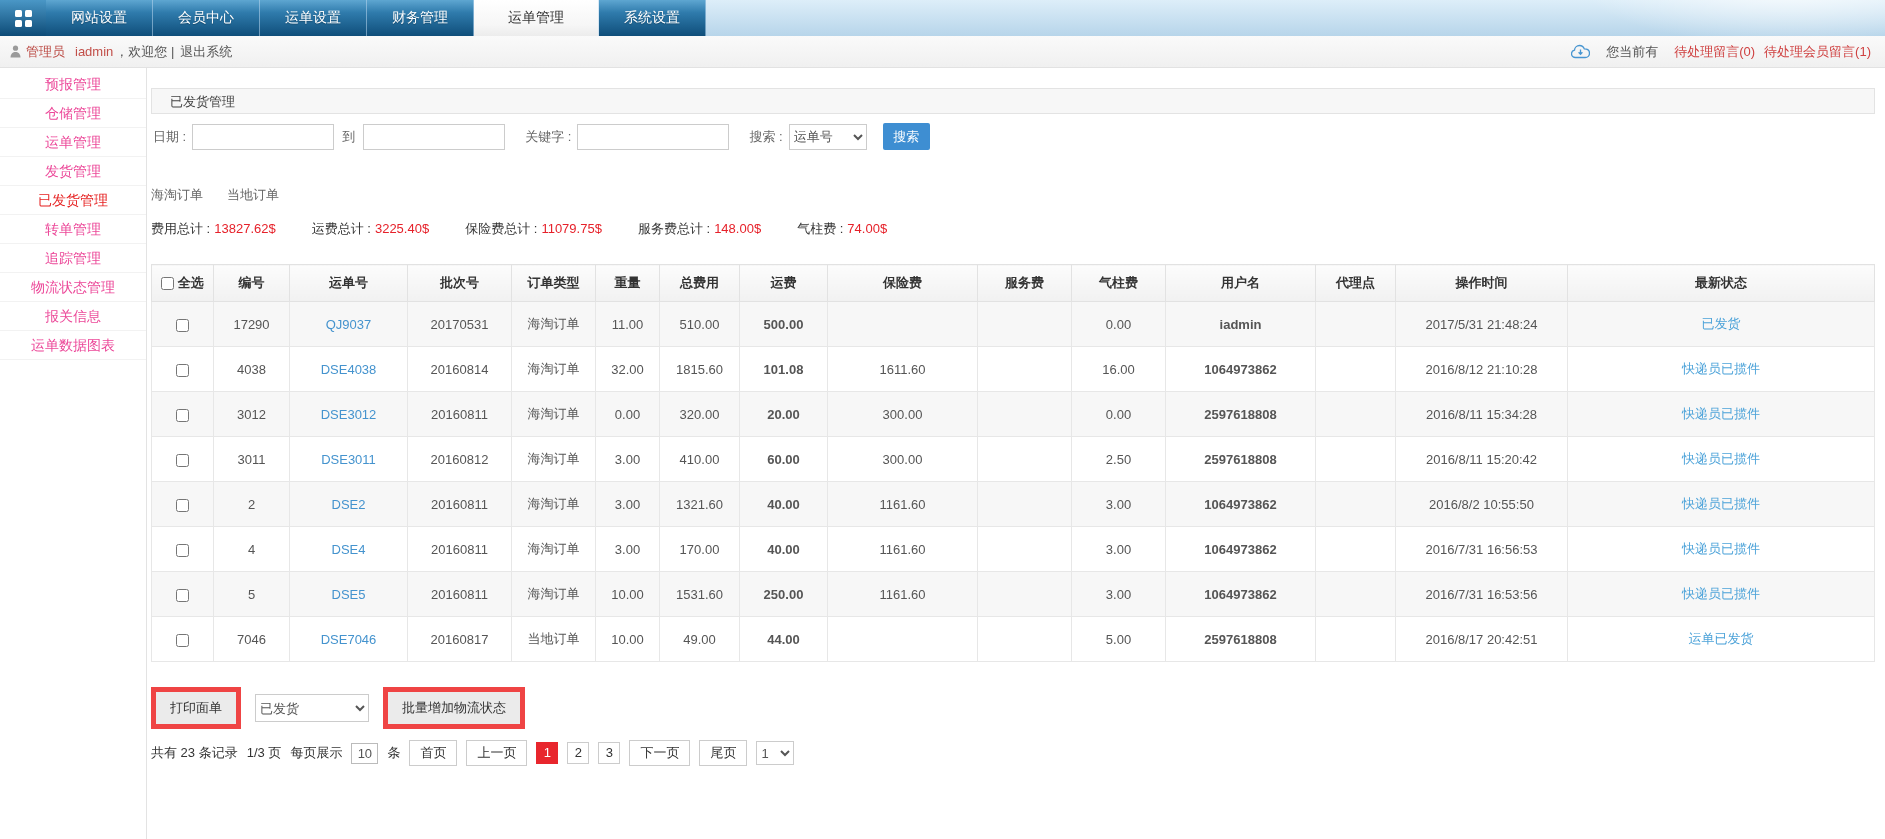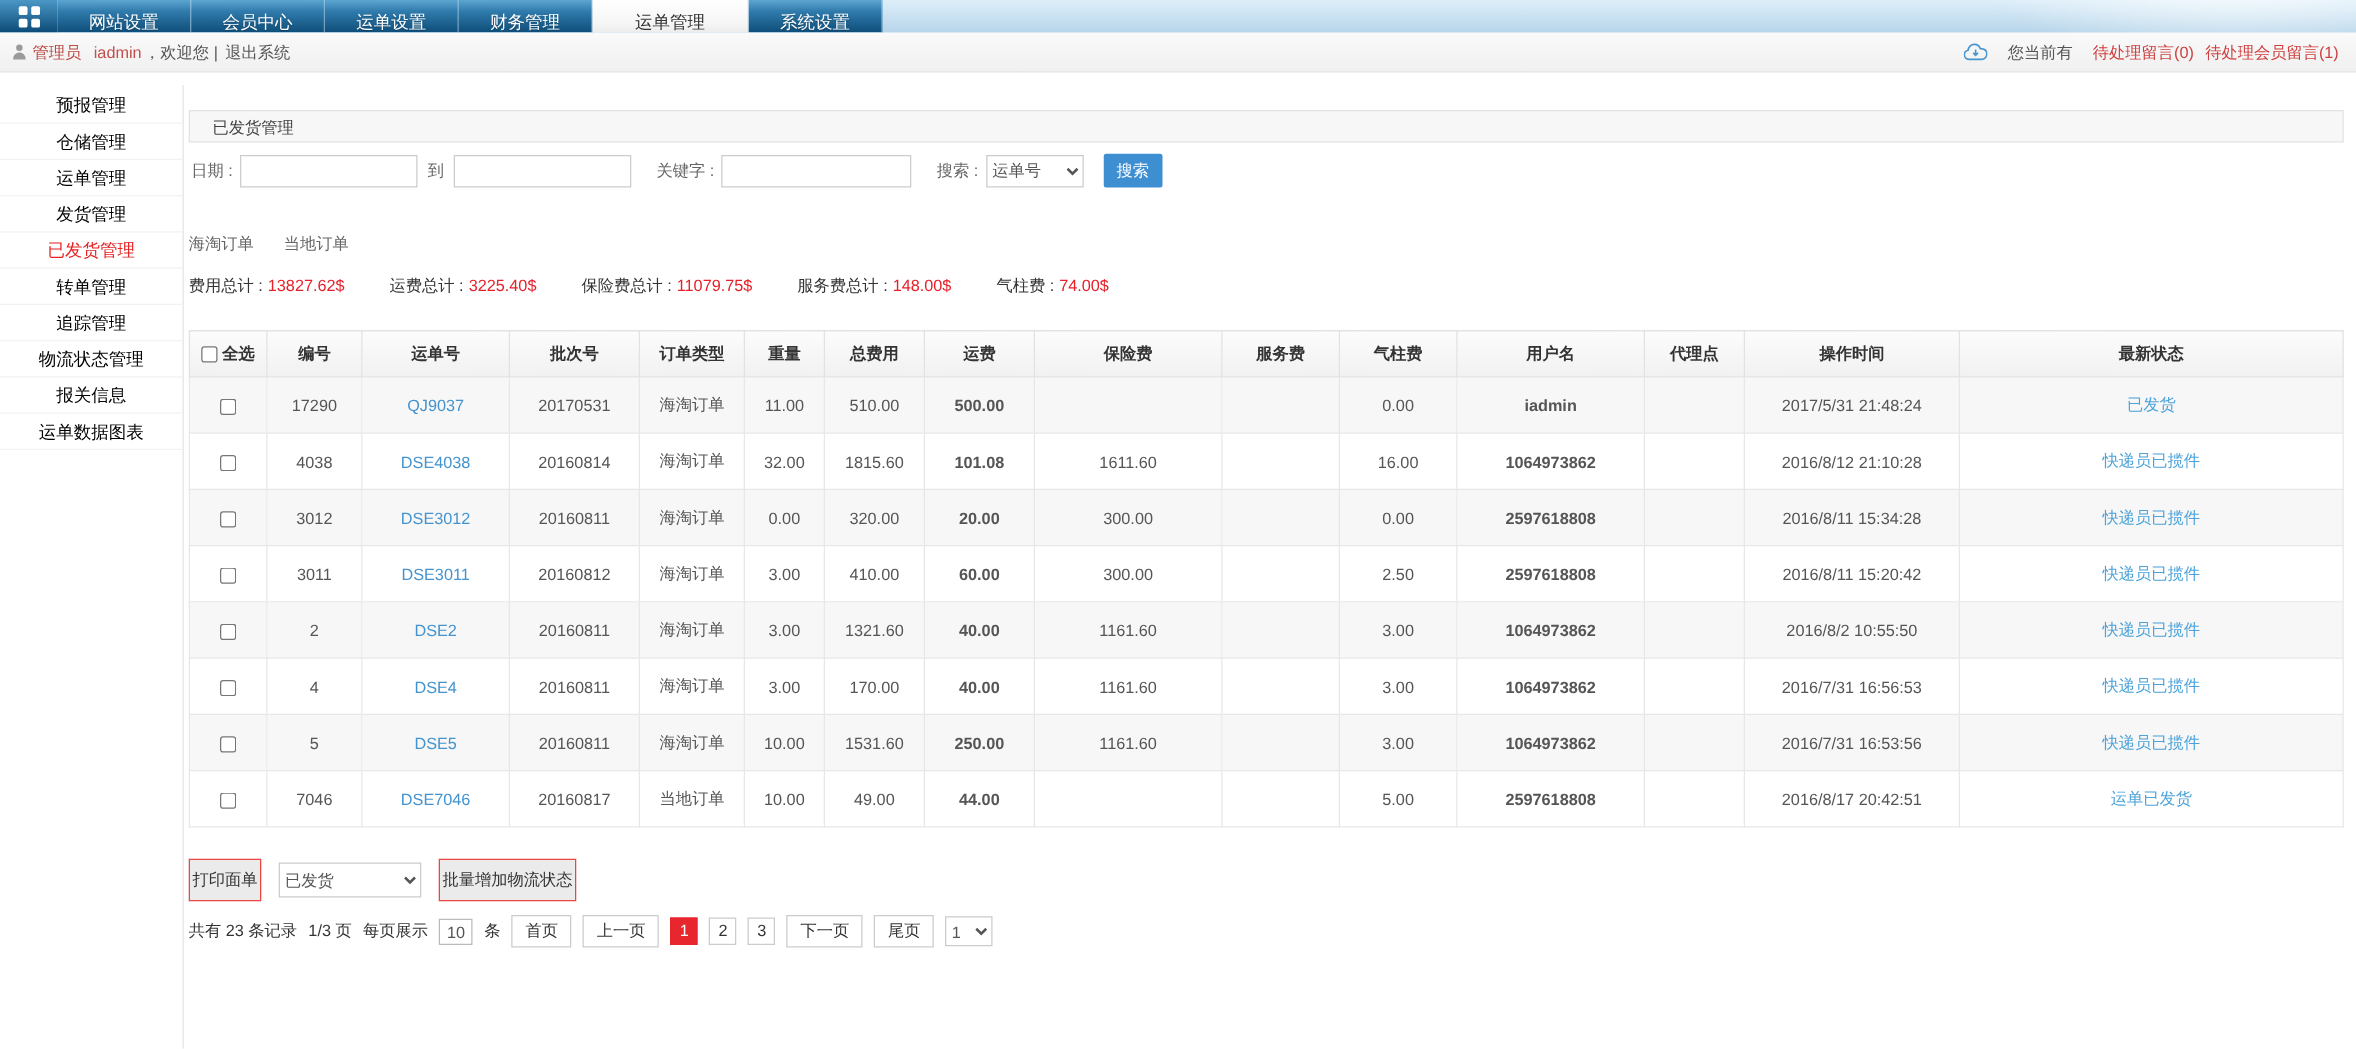--- a/index.html
+++ b/index.html
@@ -3,21 +3,21 @@
 <meta charset="utf-8">
 <style>
   * { box-sizing: border-box; margin: 0; padding: 0; }
   html,body { width:1885px; height:839px; }
   body {
     font-family: "Liberation Sans", "DejaVu Sans", sans-serif;
     background:#fff; overflow:hidden; position:relative; font-size:13px; color:#555;
   }
 
   
-  .topnav { height:26px; display:flex; align-items:stretch;
+  .topnav { height:36px; display:flex; align-items:stretch;
     background:linear-gradient(180deg,#ddeef9 0%,#b7d5ea 100%); position:relative; overflow:hidden; }
   .topnav::after { content:""; position:absolute; right:0; top:-20px; width:320px; height:70px;
     background:radial-gradient(ellipse at 70% 10%, rgba(255,255,255,.75), rgba(255,255,255,0) 65%); pointer-events:none; }
   .grid-btn { width:46px; background:linear-gradient(180deg,#4a97c6,#0d4b77);
     display:flex; align-items:center; justify-content:center; cursor:pointer; }
   .grid-ico { width:17px; height:17px; display:grid; grid-template-columns:7px 7px; grid-template-rows:7px 7px; gap:3px; }
   .grid-ico span { background:#fff; border-radius:1.5px; display:block; }
   .nav-tabs { display:flex; align-items:stretch; }
   .nav-tab { padding:0 25px; line-height:35px; font-size:14px; color:#fff; cursor:pointer; white-space:nowrap;
     background:linear-gradient(180deg,#5ea6d1 0%,#2f7bac 35%,#0f4e7a 100%);
@@ -32,21 +32,21 @@
   .userbar .uname { color:#c24f49; margin-right:2px; }
   .userbar .welcome { margin-right:6px; }
   .userbar a { cursor:pointer; text-decoration:none; color:#555; }
   .userbar-right { margin-left:auto; display:flex; align-items:center; gap:16px; }
   .userbar-right .notice-link { color:#cf4040; }
   .ico { display:inline-block; vertical-align:middle; }
 
   
   .sidebar { position:absolute; top:68px; left:0; width:147px; bottom:0; background:#fff;
     border-right:1px solid #e3e3e3; padding-top:2px; }
-  .side-item { height:29px; line-height:29px; text-align:center; font-size:14px; color:#000000;
+  .side-item { height:29px; line-height:29px; text-align:center; font-size:14px; color:#ec4899;
     border-bottom:1px solid #f2f2f2; cursor:pointer; }
   .side-item.active { color:#e62222; }
 
   
   .main { position:absolute; left:148px; top:68px; right:0; bottom:0; padding:20px 10px 0 3px; overflow:hidden; }
   .panel-header { height:26px; line-height:25px; background:#f7f7f7; border:1px solid #e3e3e3;
     color:#444; padding-left:18px; }
 
   .filter-row { margin-top:9px; display:flex; align-items:center; color:#666; }
   .flabel { margin:0 6px 0 2px; white-space:nowrap; }
@@ -73,21 +73,21 @@
   .grid-table tbody tr:nth-child(odd) td { background:#f7f7f7; }
   .grid-table tbody tr:nth-child(even) td { background:#fff; }
   .link-waybill { color:#4493ce; cursor:pointer; text-decoration:none; }
   .link-status { color:#4da3d9; cursor:pointer; text-decoration:none; }
   .cell-bold { font-weight:bold; color:#333; }
   .cbx { width:13px; height:13px; vertical-align:middle; cursor:pointer; }
   .th-select label { font-weight:bold; cursor:pointer; }
 
   
   .actions-row { margin-top:25px; display:flex; align-items:center; gap:14px; }
-  .gray-btn { background:#ebebeb; border:1px solid #ef4444; padding:7px 2px; font-size:13px; color:#333; cursor:pointer; }
+  .gray-btn { background:#ebebeb; border:5px solid #ef4444; padding:7px 14px; font-size:13px; color:#333; cursor:pointer; }
   .status-select { width:114px; height:28px; }
 
   .pagination { margin-top:11px; display:flex; align-items:center; gap:9px; color:#333; }
   .per-page-input { width:27px; height:21px; border:1px solid #bbb; text-align:center; font-size:13px; color:#555; }
   .page-btn { border:1px solid #ccc; background:#fff; padding:3px 10px; font-size:13px; color:#333; cursor:pointer; }
   .page-nums { display:flex; align-items:center; gap:9px; }
   .page-num { border:1px solid #ccc; background:#fff; min-width:22px; height:22px; line-height:20px;
     text-align:center; cursor:pointer; display:inline-block; }
   .page-num.current { background:#e8262d; border-color:#e8262d; color:#fff; }
   .jump-select { height:24px; width:38px; }

